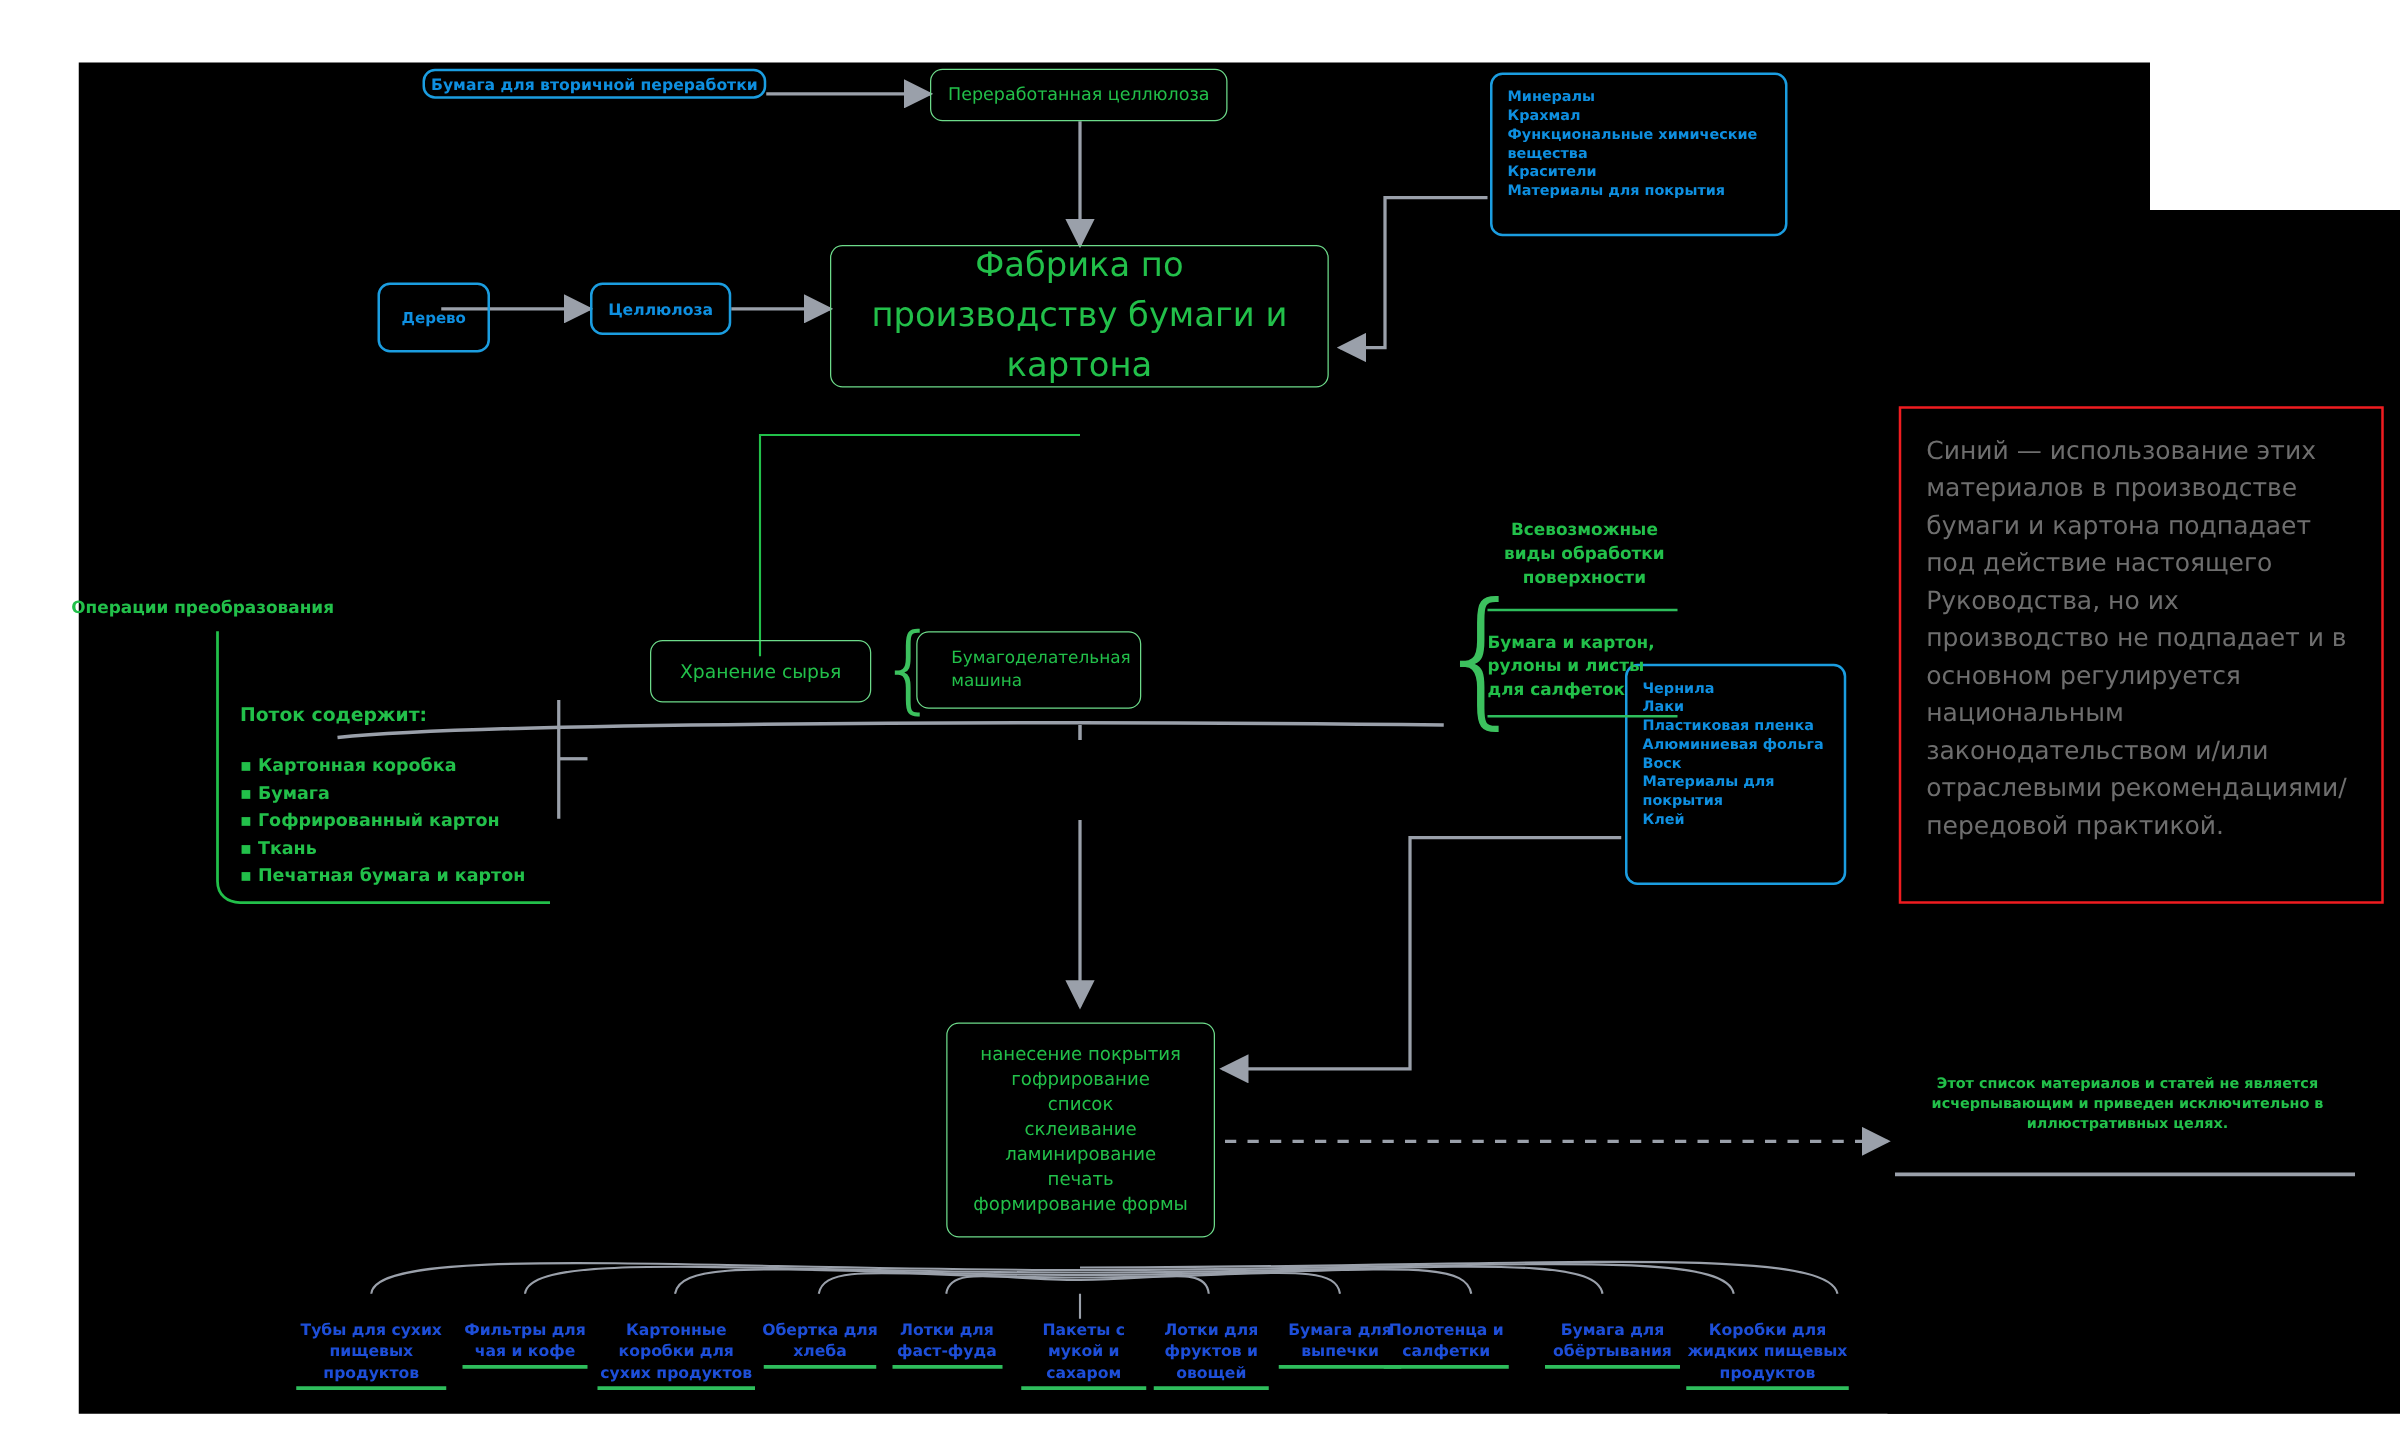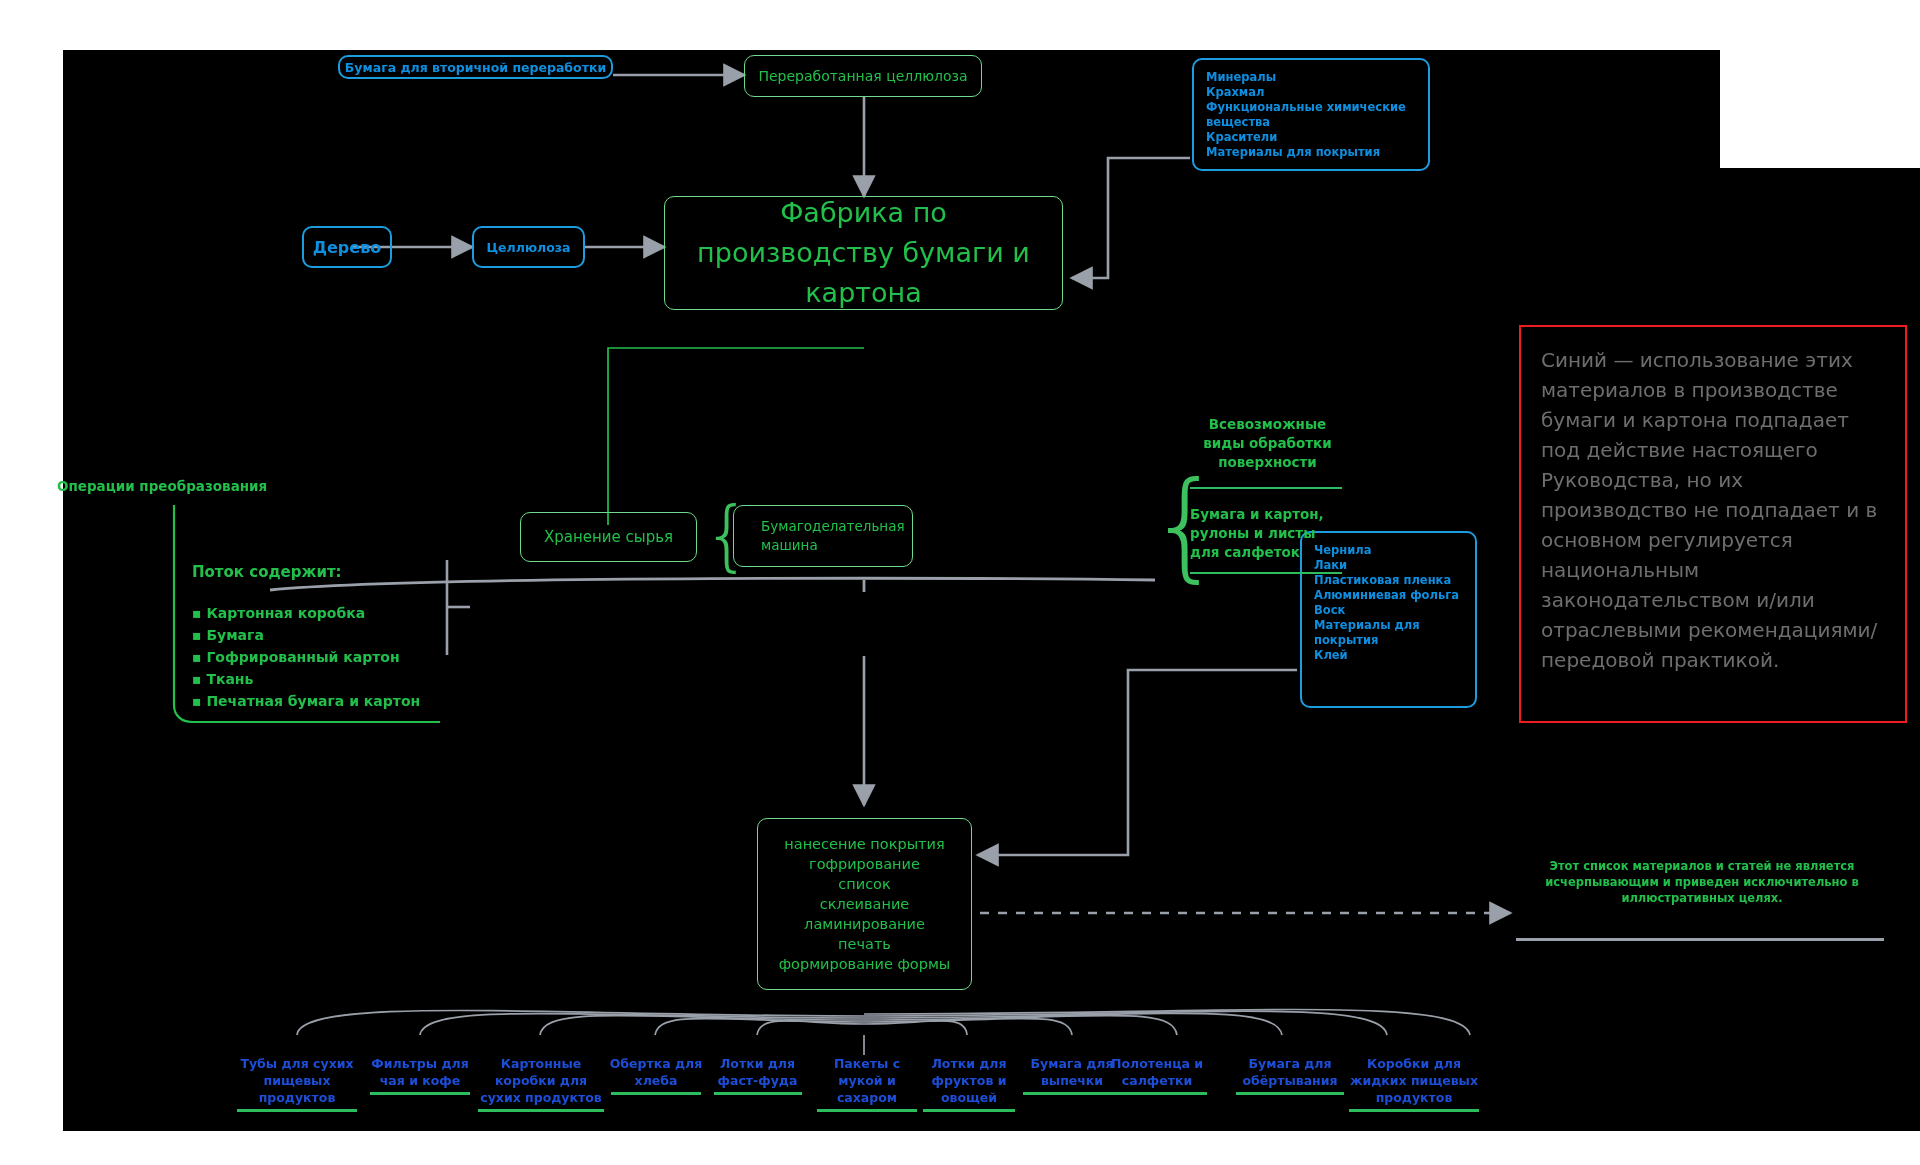--- a/index.html
+++ b/index.html
@@ -87,33 +87,33 @@
   </svg>
 
   <div class="node blue" style="left:338px;top:55px;width:275px;height:24px;font-size:12.5px;">
     <span>Бумага для вторичной переработки</span>
   </div>
 
   <div class="node green" style="left:744px;top:55px;width:238px;height:42px;font-size:14px;">
     <span>Переработанная целлюлоза</span>
   </div>
 
-  <div class="node blue" style="left:302px;top:226px;width:90px;height:42px;font-size:16px;">
+  <div class="node blue" style="left:302px;top:226px;width:90px;height:56px;font-size:12px;">
     <span>Дерево</span>
   </div>
 
   <div class="node blue" style="left:472px;top:226px;width:113px;height:42px;font-size:12.5px;">
     <span>Целлюлоза</span>
   </div>
 
   <div class="node green" style="left:664px;top:196px;width:399px;height:114px;font-size:27px;line-height:40px;padding:0 22px;">
     <span>Фабрика по производству бумаги и картона</span>
   </div>
 
-  <div class="listbox" style="left:1192px;top:58px;width:238px;height:113px;">
+  <div class="listbox" style="left:1192px;top:58px;width:238px;height:131px;">
     <div>Минералы</div>
     <div>Крахмал</div>
     <div>Функциональные химические</div>
     <div>вещества</div>
     <div>Красители</div>
     <div>Материалы для покрытия</div>
   </div>
 
   <div class="listbox" style="left:1300px;top:531px;width:177px;height:177px;">
     <div>Чернила</div>

